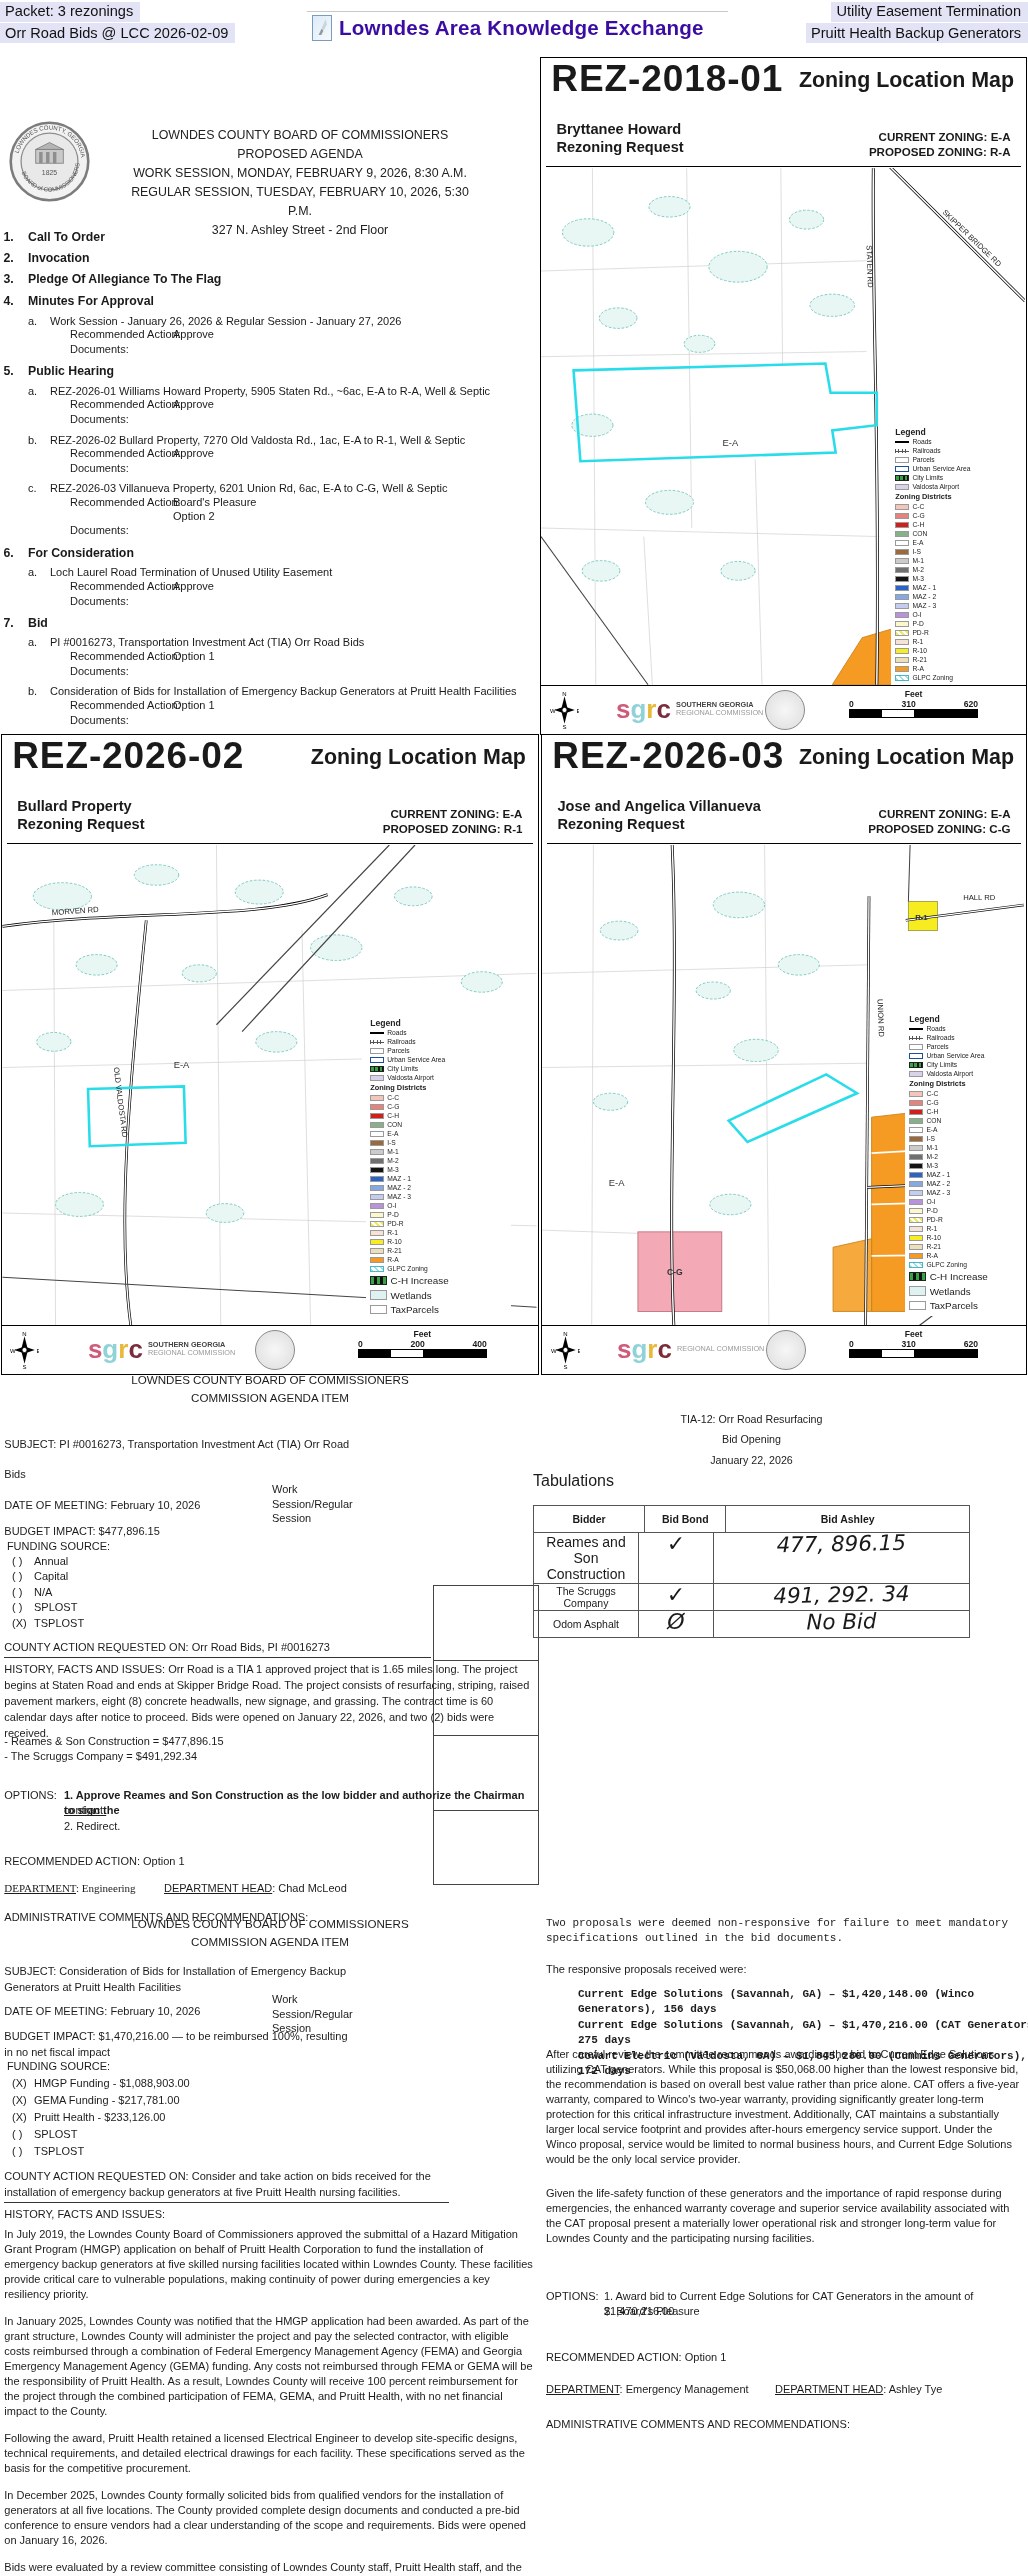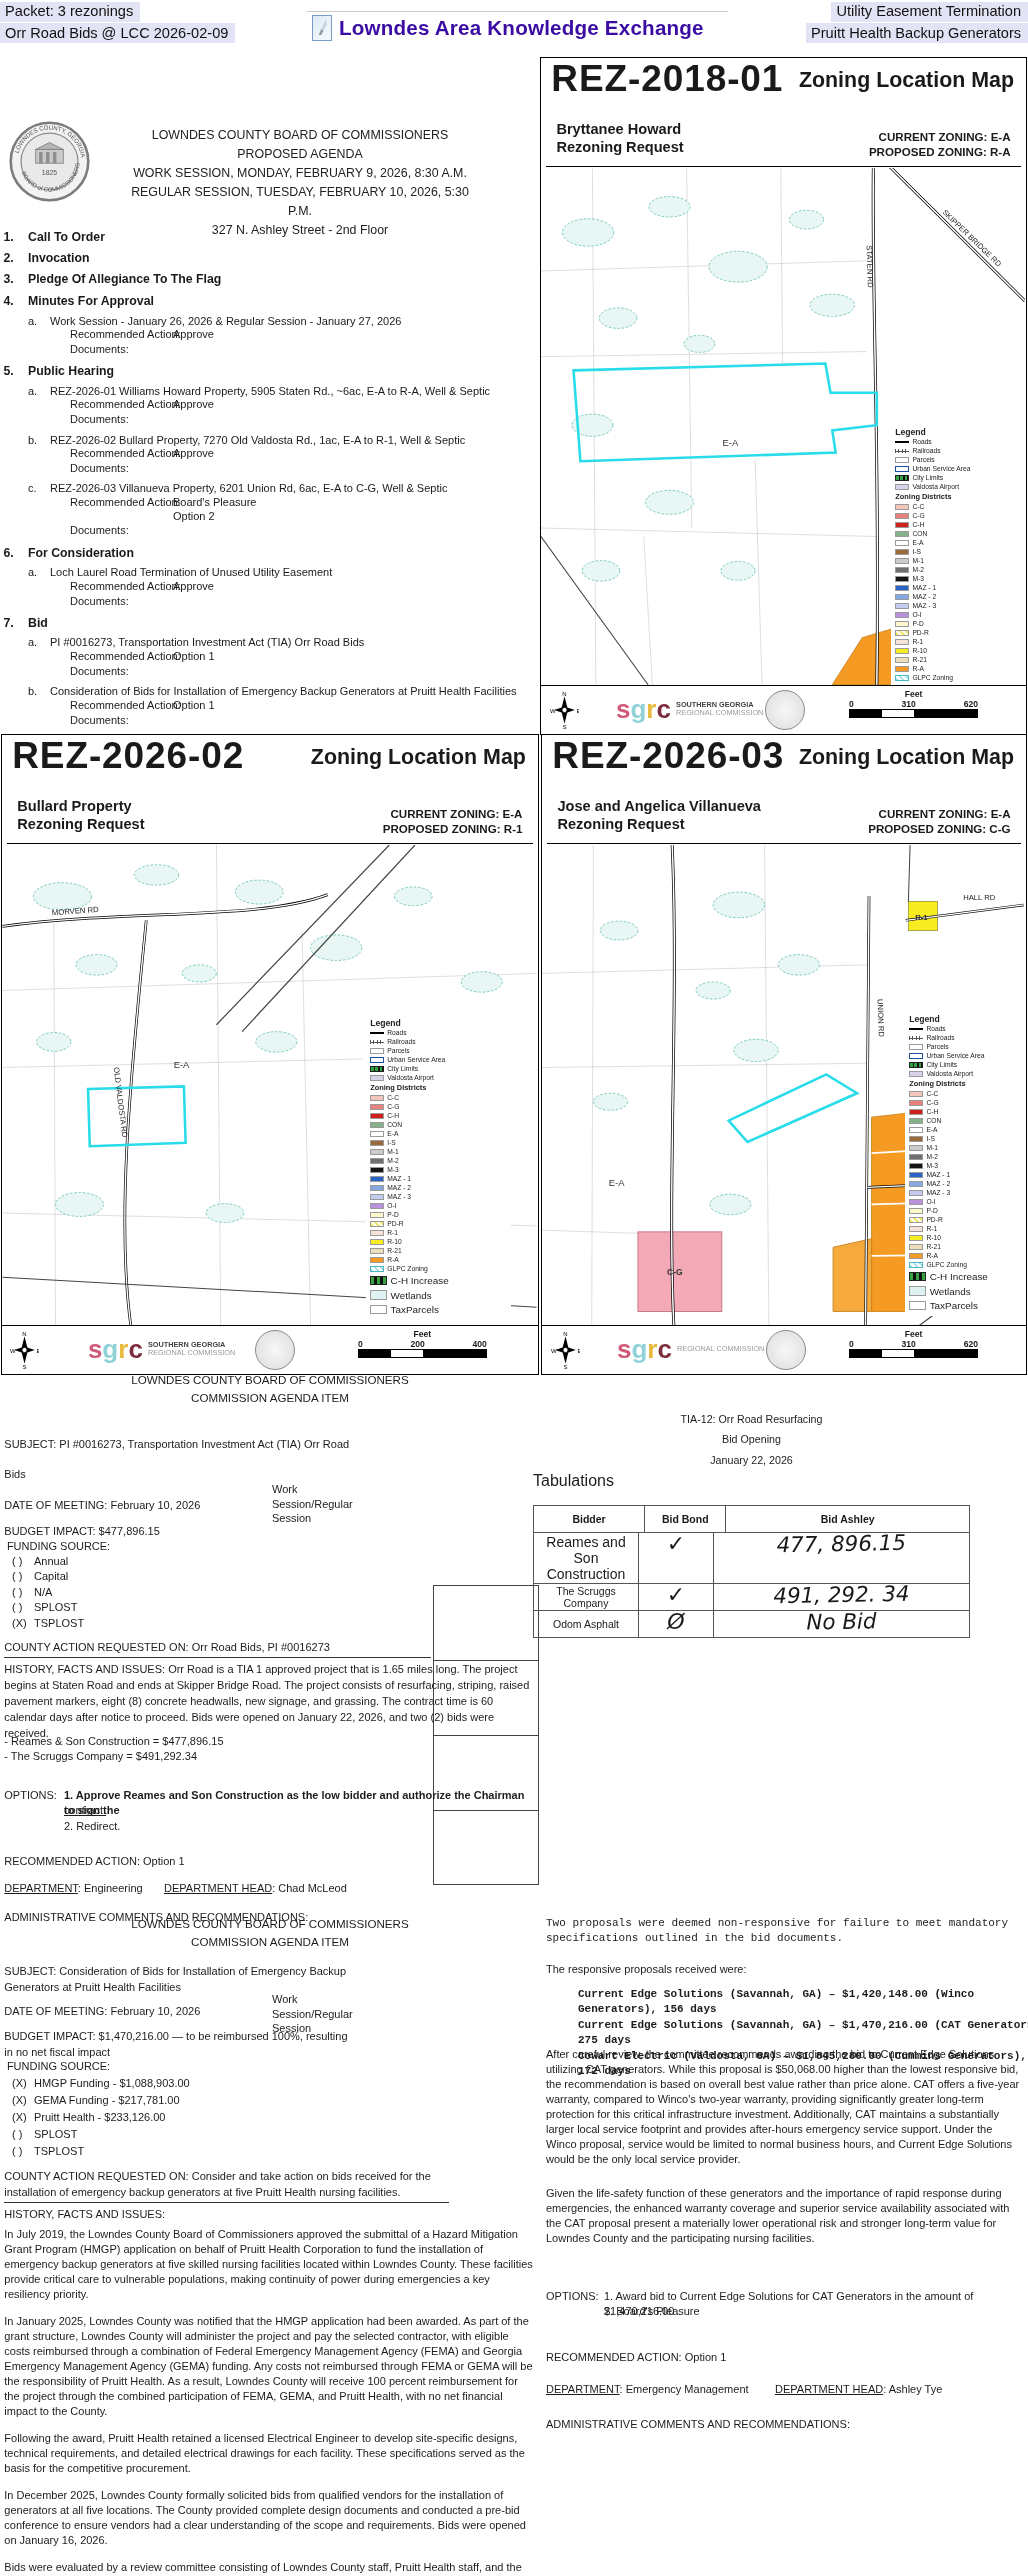--- a/index.html
+++ b/index.html
@@ -972,21 +972,21 @@
     </div>
     <div class="abs doc" style="left:4.3px;top:1640px;border-bottom:1.3px solid #333;padding-bottom:1.7px;width:427px;">COUNTY ACTION REQUESTED ON: Orr Road Bids, PI #0016273</div>
     <div class="abs doc" style="left:4.3px;top:1661px;width:529px;line-height:16px;">HISTORY, FACTS AND ISSUES: Orr Road is a TIA 1 approved project that is 1.65 miles long. The project begins at Staten Road and ends at Skipper Bridge Road. The project consists of resurfacing, striping, raised pavement markers, eight (8) concrete headwalls, new signage, and grassing. The contract time is 60 calendar days after notice to proceed. Bids were opened on January 22, 2026, and two (2) bids were received.</div>
     <div class="abs doc" style="left:4.3px;top:1734px;">- Reames &amp; Son Construction = $477,896.15</div>
     <div class="abs doc" style="left:4.3px;top:1749px;">- The Scruggs Company = $491,292.34</div>
     <div class="abs doc" style="left:4.3px;top:1788px;">OPTIONS:</div>
     <div class="abs doc" style="left:64px;top:1788px;width:467px;font-weight:bold;">1. Approve Reames and Son Construction as the low bidder and authorize the Chairman to sign the</div>
     <div class="abs doc" style="left:64px;top:1803px;text-decoration:underline;">contract.</div>
     <div class="abs doc" style="left:64px;top:1819px;">2. Redirect.</div>
     <div class="abs doc" style="left:4.3px;top:1854px;">RECOMMENDED ACTION: Option 1</div>
-    <div class="abs doc" style="left:4.3px;top:1881px;">
+    <div class="abs doc" style="left:4.3px;top:1881px;font-family:Liberation Serif, serif;">
       <span class="ul">DEPARTMENT</span><span>: Engineering</span>
     </div>
     <div class="abs doc" style="left:164px;top:1881px;">
       <span class="ul">DEPARTMENT HEAD</span><span>: Chad McLeod</span>
     </div>
     <div class="abs doc" style="left:4.3px;top:1910px;">ADMINISTRATIVE COMMENTS AND RECOMMENDATIONS:</div>
   </div>
 
   <div>
     <div class="abs doc" style="left:533px;top:1412px;width:437px;text-align:center;font-size:10.7px;">TIA-12: Orr Road Resurfacing</div>

